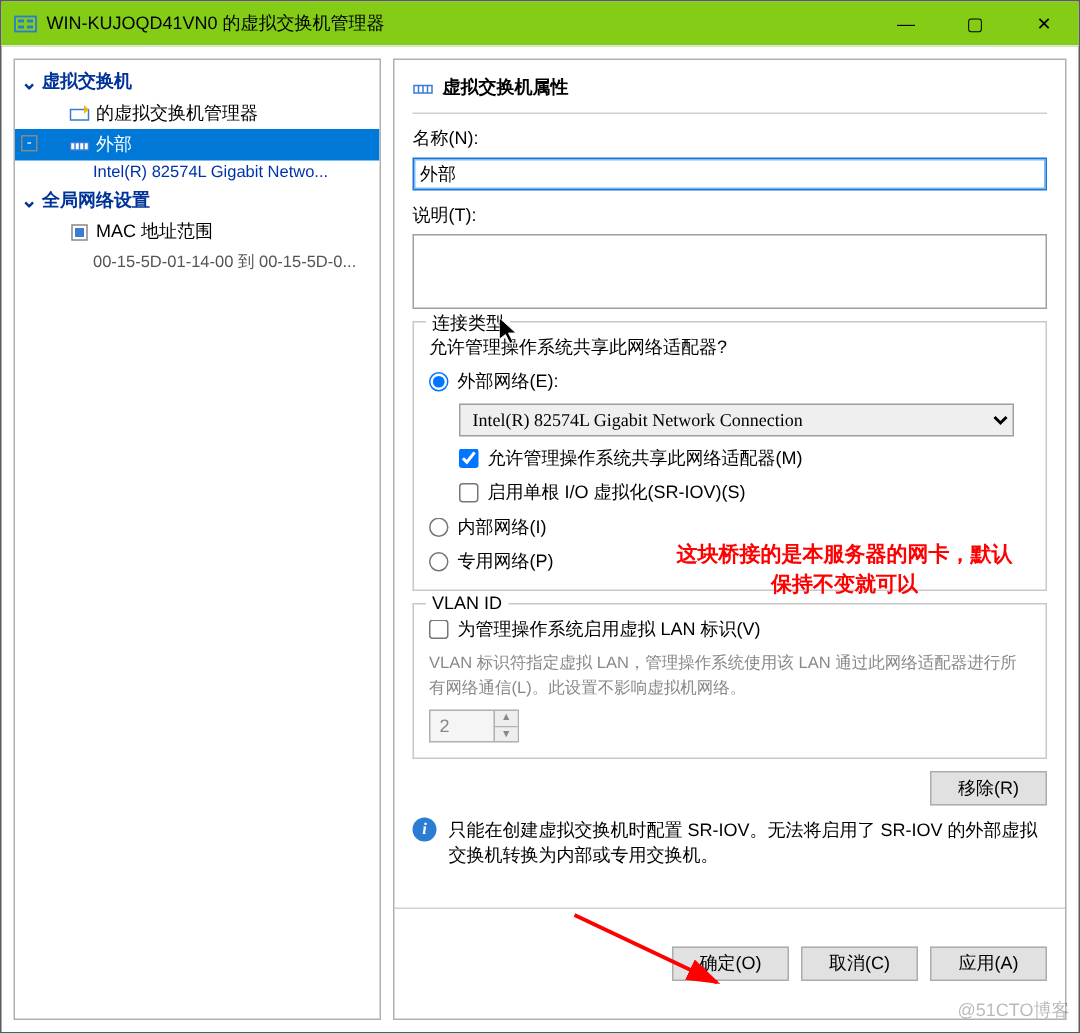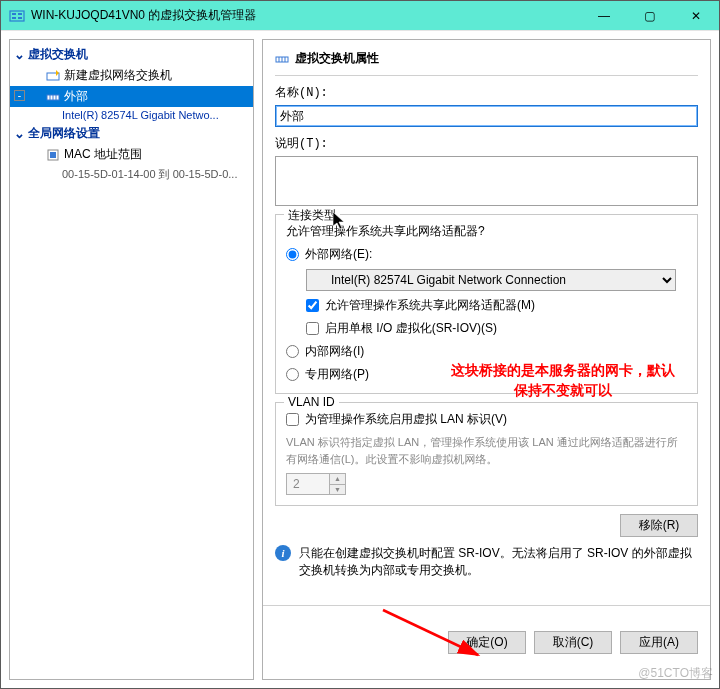--- a/index.html
+++ b/index.html
@@ -13,21 +13,21 @@
   .window {
     width: 720px;
     height: 689px;
     border: 1px solid #5a5a5a;
     display: flex;
     flex-direction: column;
     position: relative;
   }
   .titlebar {
     height: 30px;
-    background: #5eead4;
+    background: #84cc16;
     display: flex;
     align-items: center;
     border-bottom: 1px solid #e5e5e5;
   }
   .titlebar-icon {
     width: 16px; height: 16px;
     margin: 0 6px 0 8px;
     display: inline-block;
   }
   .titlebar-title { flex: 1; font-size: 12px; }
@@ -115,21 +115,21 @@
   .panel-header {
     display: flex;
     align-items: center;
     gap: 6px;
     padding-bottom: 8px;
     border-bottom: 1px solid #d0d0d0;
     margin-bottom: 8px;
     font-weight: bold;
     text-align: center;
   }
-  .form-label { margin-bottom: 4px; display: block; font-family: Liberation Mono, monospace; }
+  .form-label { margin-bottom: 4px; display: block; }
   .text-input {
     width: 100%;
     border: 1px solid #7a9fd4;
     height: 22px;
     padding: 2px 4px;
     font-family: inherit;
     font-size: 12px;
     margin-bottom: 8px;
   }
   .text-input.focus { border-color: #1e74d2; box-shadow: 0 0 0 1px #7abaff inset; }
@@ -162,23 +162,23 @@
     display: flex;
     align-items: center;
     gap: 6px;
     margin-bottom: 6px;
   }
   .indent { margin-left: 20px; }
   .select {
     width: 370px;
     height: 22px;
     border: 1px solid #a0a0a0;
-    font-family: Liberation Sans, sans-serif;
-    font-size: 12px;
-    padding-left: 20px;
+    font-family: Liberation Serif, serif;
+    font-size: 12px;
+    padding-left: 4px;
     background: #efefef;
   }
   input[type=radio], input[type=checkbox] {
     width: 13px; height: 13px;
   }
   .vlan-hint {
     color: #888;
     font-size: 11px;
     line-height: 1.5;
     margin: 6px 0;
@@ -313,21 +313,21 @@
         <span class="caret">⌄</span>
         <span>虚拟交换机</span>
       </div>
       <div class="tree-item">
         <span class="ico">
           <svg viewBox="0 0 14 14">
               <rect x="1" y="4" width="12" height="7" fill="#fff" stroke="#3a7bd5"></rect>
               <path d="M10 1 l3 3 l-3 3" fill="#f7b500"></path>
             </svg>
         </span>
-        <span>新建虚拟网络交换机</span>
+        <span>的虚拟交换机管理器</span>
       </div>
       <div class="tree-item sel">
         <span class="expandbox">-</span>
         <span class="ico">
           <svg viewBox="0 0 14 14">
               <rect x="1" y="5" width="12" height="5" fill="#fff" stroke="#3a7bd5"></rect>
               <line x1="4" y1="5" x2="4" y2="10" stroke="#3a7bd5"></line>
               <line x1="7" y1="5" x2="7" y2="10" stroke="#3a7bd5"></line>
               <line x1="10" y1="5" x2="10" y2="10" stroke="#3a7bd5"></line>
             </svg>

